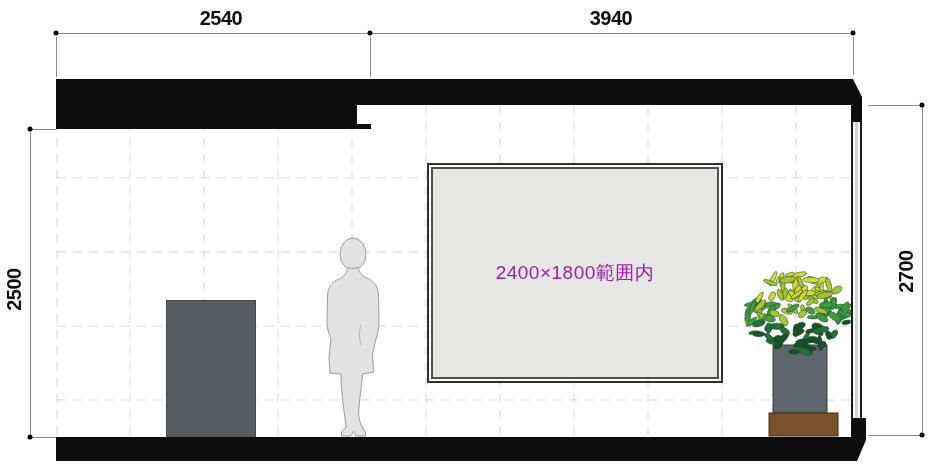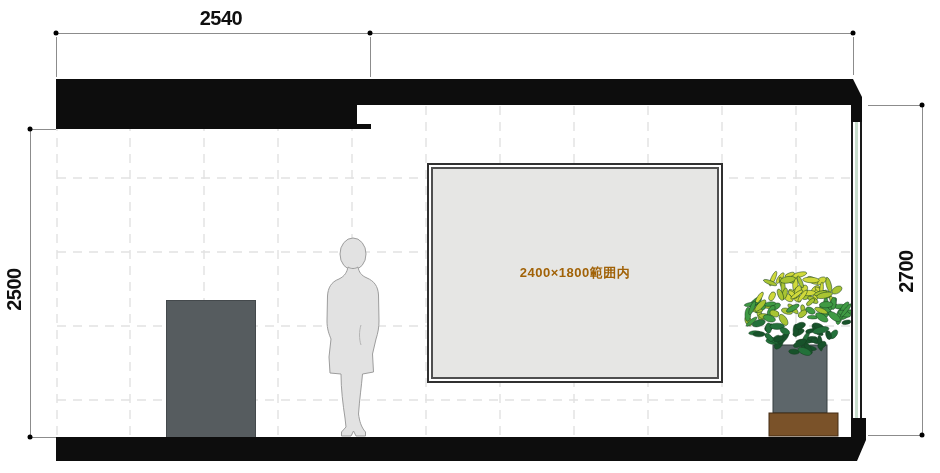--- a/index.html
+++ b/index.html
@@ -18,21 +18,21 @@
   
   .glazing{position:absolute;left:851px;top:122px;width:11px;height:296px;box-sizing:border-box;
            border-left:2px solid #1a1a1a;border-right:2px solid #1a1a1a;
            background:linear-gradient(to right,#ffffff 0 2px,var(--glazing,#c9decd) 2px 4.5px,#ffffff 4.5px 7px);}
 
   
   .panel{position:absolute;left:427px;top:163px;width:296px;height:220px;box-sizing:border-box;
          border:2px solid #303030;background:#ffffff;}
   .panel-inner{position:absolute;inset:2px;border:2px solid #4f4f4f;background:var(--panel-fill,#e6e6e4);
          display:flex;align-items:center;justify-content:center;}
-  .panel-label{font-weight:bold;font-size:13px;color:#a16207;letter-spacing:0.5px;}
+  .panel-label{font-weight:normal;font-size:19px;color:#a21caf;letter-spacing:0.5px;}
 
   
   .pedestal{position:absolute;left:167px;top:301px;width:88px;height:136px;
             background:var(--pedestal,#565c5f);outline:1px solid #44494c;}
 
   
   .hline{position:absolute;height:0;border-top:1px solid var(--dimgray,#8c8c8c);}
   .vline{position:absolute;width:0;border-left:1px solid var(--dimgray,#8c8c8c);}
   .dot{position:absolute;width:5px;height:5px;background:#000;border-radius:50%;
        transform:translate(-50%,-50%);}
@@ -228,20 +228,21 @@
   <div class="floor"></div>
 
   <div class="hline" style="left:56px;top:33px;width:798px;"></div>
   <div class="vline" style="left:56px;top:37px;height:40px;"></div>
   <div class="vline" style="left:370px;top:37px;height:40px;"></div>
   <div class="vline" style="left:853px;top:37px;height:38px;"></div>
   <div class="dot" style="left:56px;top:33px;"></div>
   <div class="dot" style="left:370px;top:33px;"></div>
   <div class="dot" style="left:853px;top:33px;"></div>
   <div class="dim-label" style="left:171px;top:7px;width:100px;">2540</div>
+  <div class="dim-label" style="left:561px;top:7px;width:100px;">3940</div>
 
   <div class="vline" style="left:30px;top:129px;height:308px;"></div>
   <div class="hline" style="left:32px;top:129px;width:24px;"></div>
   <div class="hline" style="left:32px;top:437px;width:24px;"></div>
   <div class="dot" style="left:30px;top:129px;"></div>
   <div class="dot" style="left:30px;top:437px;"></div>
   <div class="dim-label v" style="left:-36px;top:278px;">2500</div>
 
   <div class="vline" style="left:922px;top:105px;height:330px;"></div>
   <div class="hline" style="left:868px;top:105px;width:52px;"></div>

